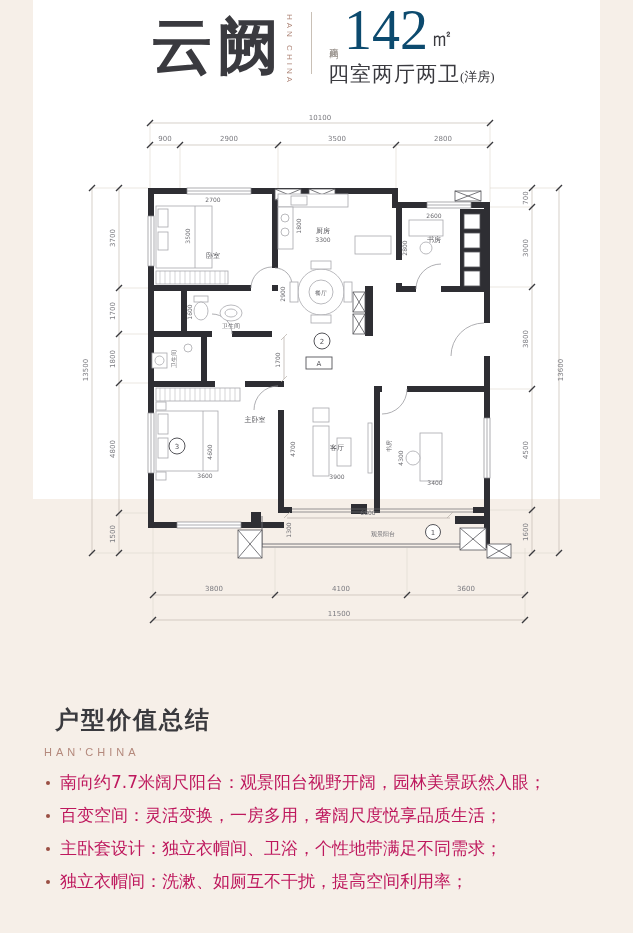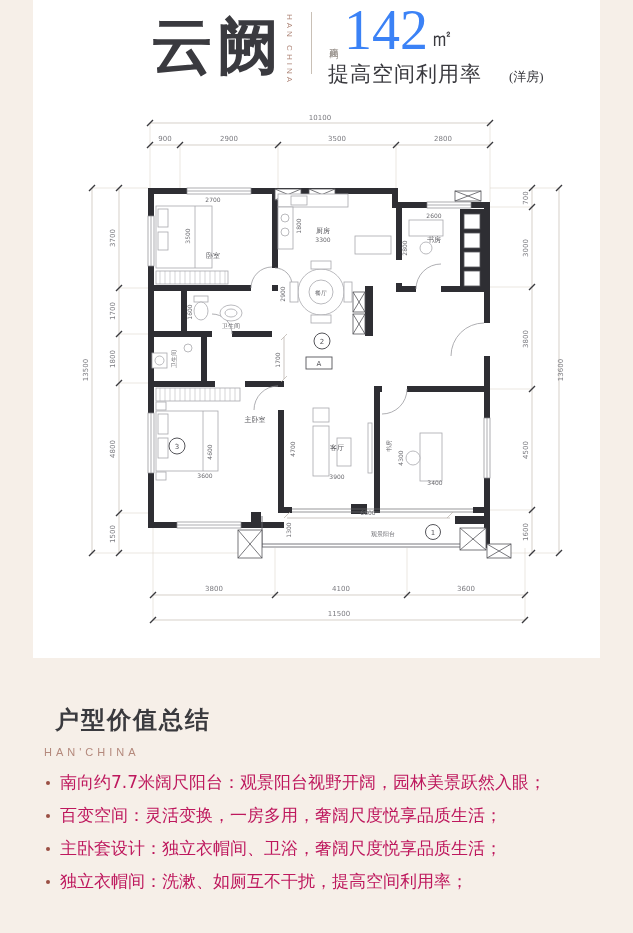--- a/index.html
+++ b/index.html
@@ -4,21 +4,21 @@
 <style>
   html,body{margin:0;padding:0;}
   body{
     width:633px;height:933px;position:relative;
     background:#f6efe8;
     font-family:"DejaVu Sans", sans-serif;
     color:#3c3c41;
     overflow:hidden;
   }
   .card{
-    position:absolute;left:33px;top:0;width:567px;height:658px;
+    position:absolute;left:33px;top:0;width:567px;height:499px;
     background:#ffffff;
   }
   
   .hdr-title{
     position:absolute;left:118px;top:4px;
     font-family:"Liberation Serif","DejaVu Serif",serif;
     font-size:62px;font-weight:700;letter-spacing:4px;color:#3a3a3f;
   }
   .hdr-brand{
     position:absolute;left:252px;top:14px;
@@ -33,32 +33,32 @@
   .hdr-area{
     position:absolute;left:294px;top:2px;display:flex;align-items:flex-end;
   }
   .hdr-area .prefix{
     writing-mode:vertical-rl;text-orientation:upright;
     font-size:9px;letter-spacing:1px;color:#98928c;
     margin:10px 4px 14px 0;
   }
   .hdr-area .value{
     font-family:"Liberation Serif","DejaVu Serif",serif;
-    font-size:56px;line-height:56px;color:#3b82f6;
+    font-size:56px;line-height:56px;color:#0c4a6e;
   }
   .hdr-area .unit{
     font-family:"Liberation Serif","DejaVu Serif",serif;
     font-size:24px;color:#3a3a3f;margin:0 0 4px 2px;
   }
   .hdr-layout{
     position:absolute;left:295px;top:60px;
     font-family:"Liberation Serif","DejaVu Serif",serif;
     font-size:21px;color:#3a3a3f;letter-spacing:1px;
   }
-  .hdr-layout .suffix{font-size:13px;letter-spacing:0;margin-left:27px;}
+  .hdr-layout .suffix{font-size:13px;letter-spacing:0;}
   
   .plan{position:absolute;left:2px;top:108px;}
   .plan text{font-family:"DejaVu Sans",sans-serif;}
   .dimtext{font-size:7px;fill:#7b7b80;}
   .roomtext{font-size:7px;fill:#55555a;}
   .smalltext{font-size:6px;fill:#6a6a6f;}
   
   .sum-heading{
     position:absolute;left:55px;top:704px;
     font-family:"Liberation Serif","DejaVu Serif",serif;
@@ -87,21 +87,21 @@
 
   <div class="hdr-title">云阙</div>
   <div class="hdr-brand">HAN CHINA</div>
   <div class="hdr-divider"></div>
   <div class="hdr-area">
     <span class="prefix">建面约</span>
     <span class="value">142</span>
     <span class="unit">㎡</span>
   </div>
   <div class="hdr-layout">
-    <span>提高空间利用率</span><span class="suffix">(洋房)</span>
+    <span>四室两厅两卫</span><span class="suffix">(洋房)</span>
   </div>
 
   <svg class="plan" width="563" height="545" viewBox="0 0 563 545">
 
     <g>
       <path d="M115 15H455 M115 37H455 M57 80V445 M84 80V445 M497 80V445 M524 80V445 M118 487H490 M118 512H490" stroke="#c4bcb2" stroke-width="0.7" fill="none"></path>
 
       <path d="M115 15V80 M455 15V94 M145 37V80 M243 37V80 M361 37V94
                M57 80H113 M57 445H205 M84 180H113 M84 226H113 M84 275H113 M84 405H113
                M455 80H524 M455 445H524 M455 99H497 M455 179H497 M455 281H497 M455 402H497
@@ -346,15 +346,15 @@
     </g>
   </svg>
 </div>
 
 <div class="sum-heading">户型价值总结</div>
 <div class="sum-brand">HAN'CHINA</div>
 
 <div class="bullets">
   <div class="bullet"><span class="dot"></span><span>南向约7.7米阔尺阳台：观景阳台视野开阔，园林美景跃然入眼；</span></div>
   <div class="bullet"><span class="dot"></span><span>百变空间：灵活变换，一房多用，奢阔尺度悦享品质生活；</span></div>
-  <div class="bullet"><span class="dot"></span><span>主卧套设计：独立衣帽间、卫浴，奢阔尺度悦享品质生活；</span></div>
+  <div class="bullet"><span class="dot"></span><span>主卧套设计：独立衣帽间、卫浴，个性地带满足不同需求；</span></div>
   <div class="bullet"><span class="dot"></span><span>独立衣帽间：洗漱、如厕互不干扰，提高空间利用率；</span></div>
 </div>
 
 </body></html>

